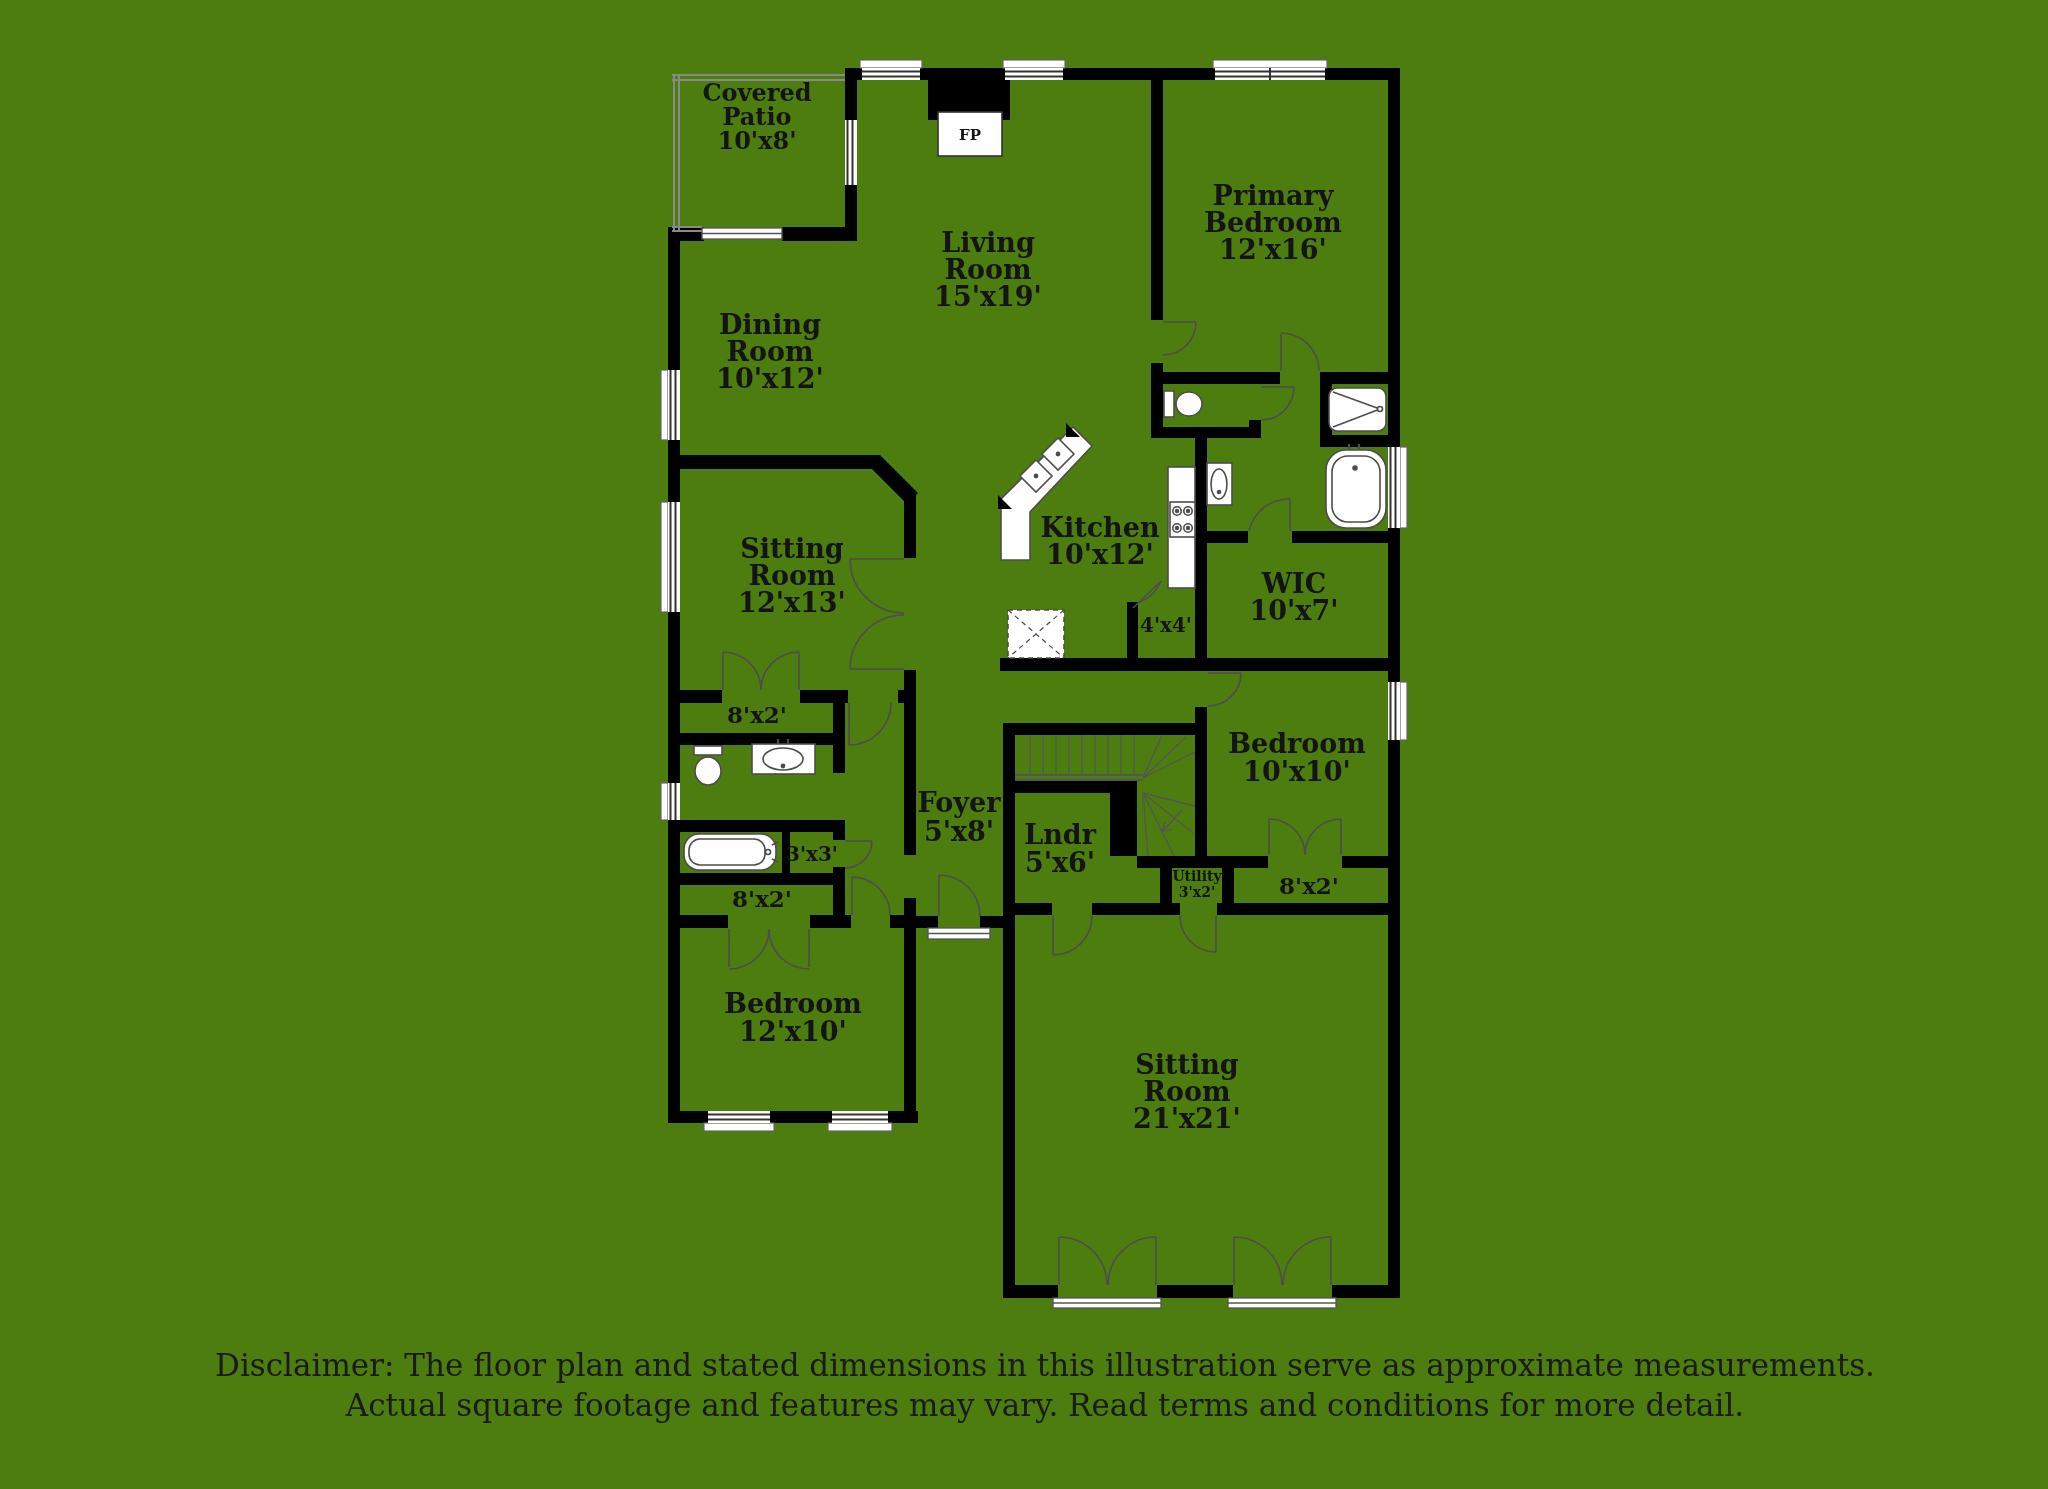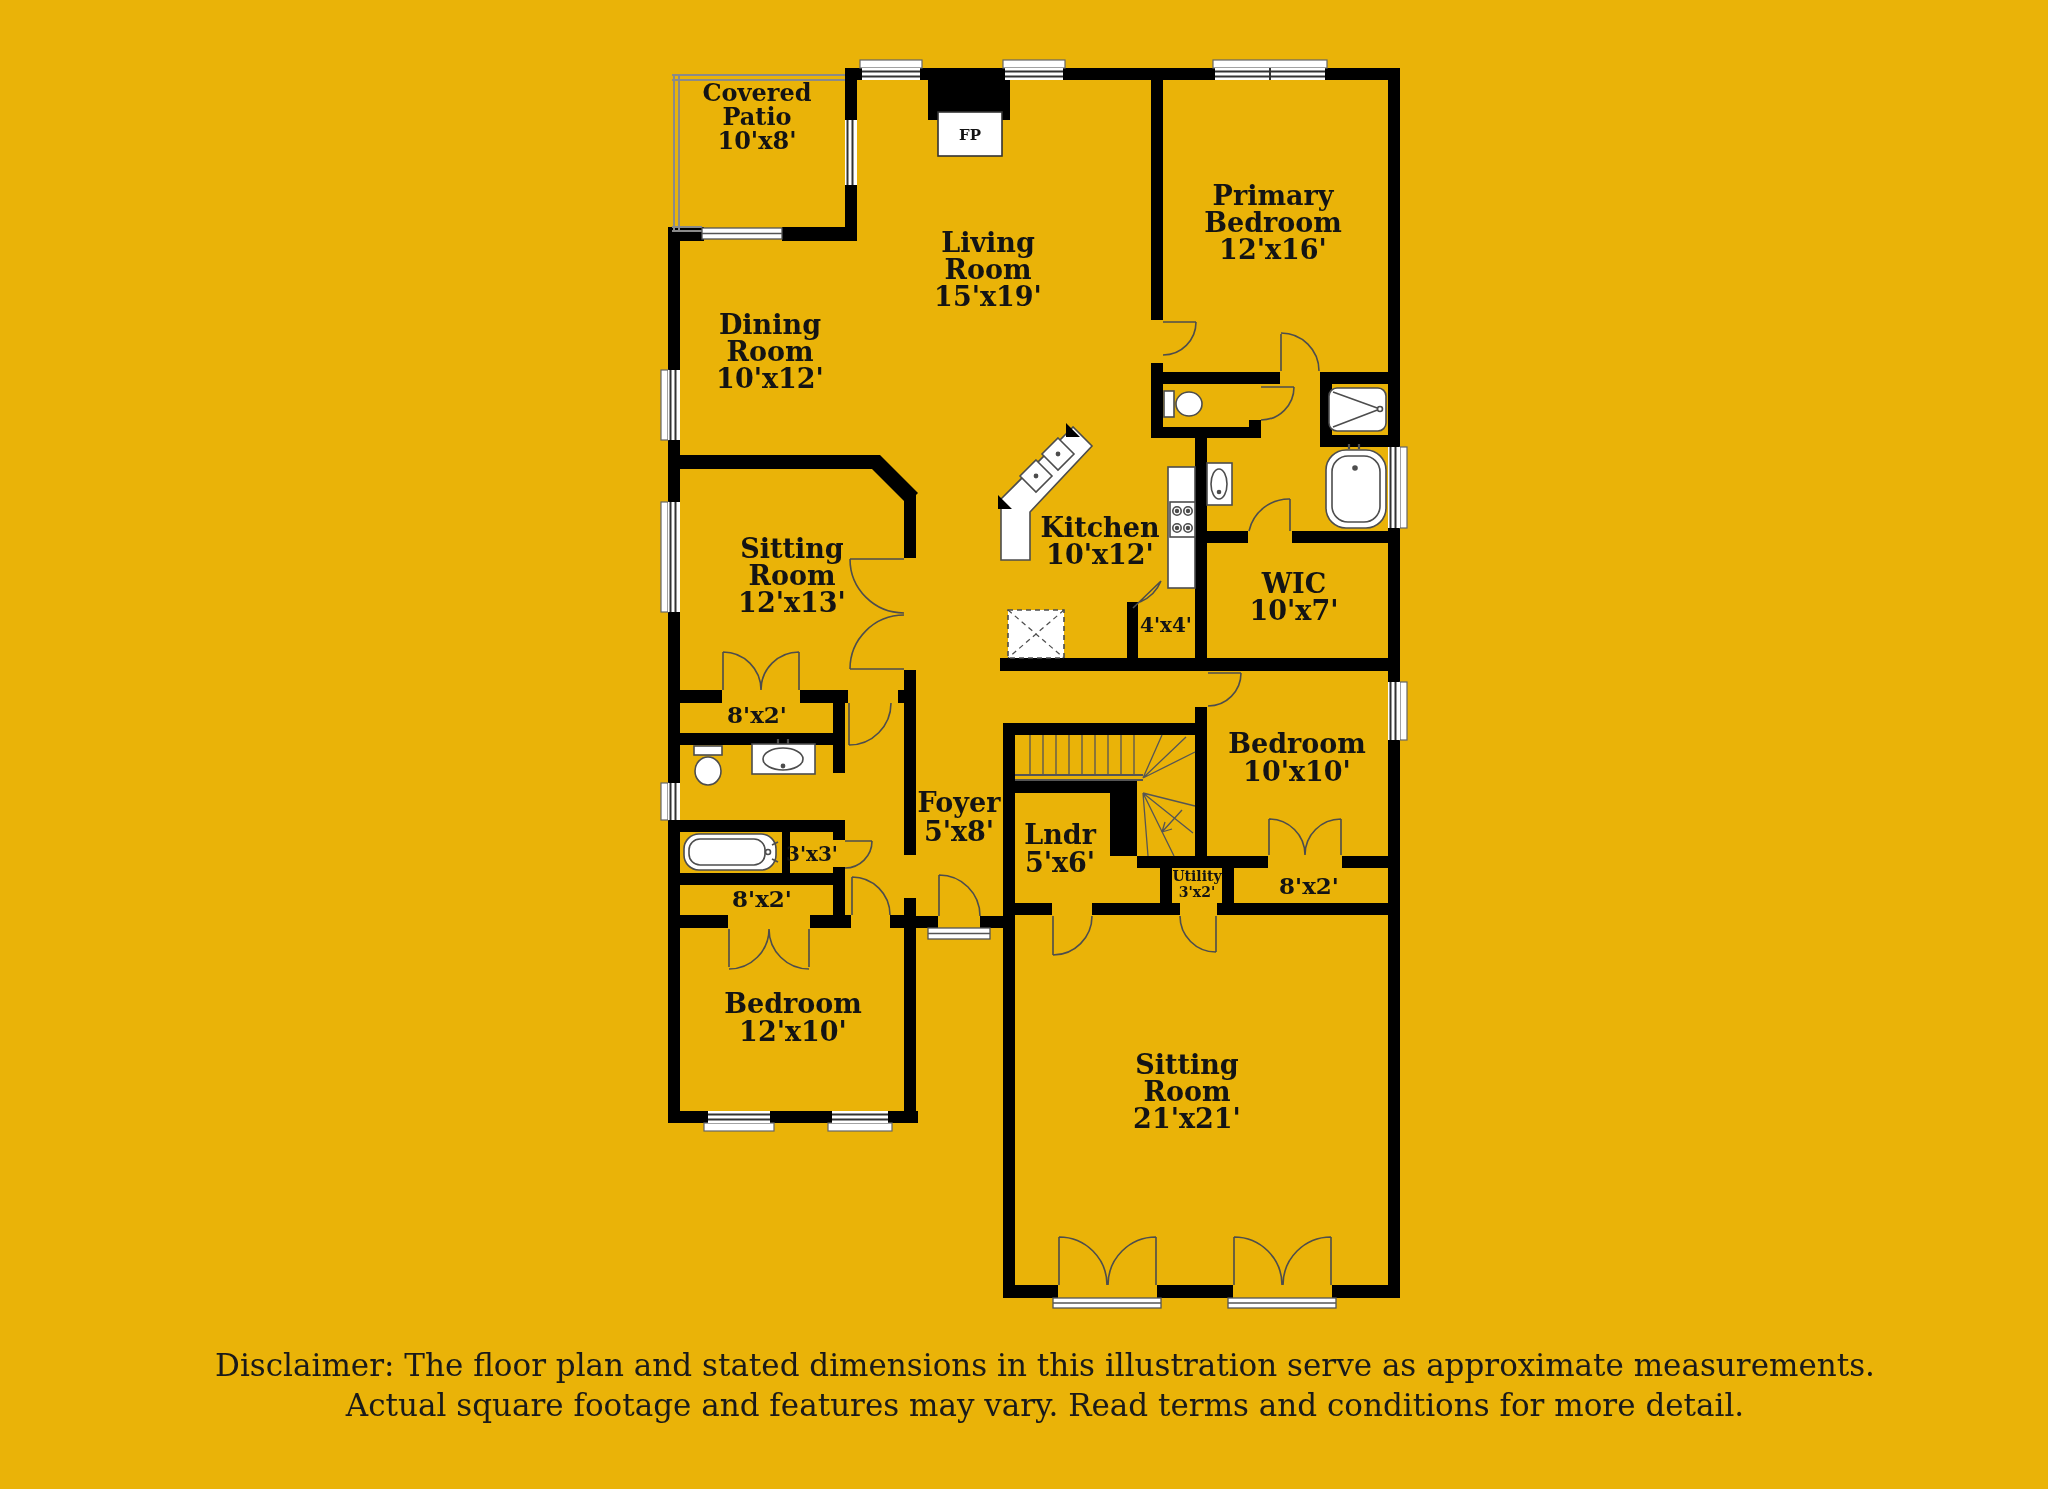--- a/index.html
+++ b/index.html
@@ -1,16 +1,16 @@
 <!DOCTYPE html>
 <html><head>
 <meta charset="utf-8">
 <style>
   html,body{margin:0;padding:0;background:#ffffff;}
-  #stage{position:relative;width:2048px;height:1489px;background:#eab308;overflow:hidden;
+  #stage{position:relative;width:2048px;height:1489px;background:#4d7c0f;overflow:hidden;
          font-family:"DejaVu Serif","Liberation Serif",serif;}
   svg{position:absolute;left:0;top:0;}
   .roomlabel{font-family:"DejaVu Serif","Liberation Serif",serif;font-weight:bold;fill:#141414;}
   .disclaimer{font-family:"DejaVu Serif","Liberation Serif",serif;font-weight:normal;fill:#1a1a1a;}
 </style>
 </head>
 <body>
 
 <div id="stage">
 <svg viewBox="0 0 2048 1489" width="2048" height="1489">

